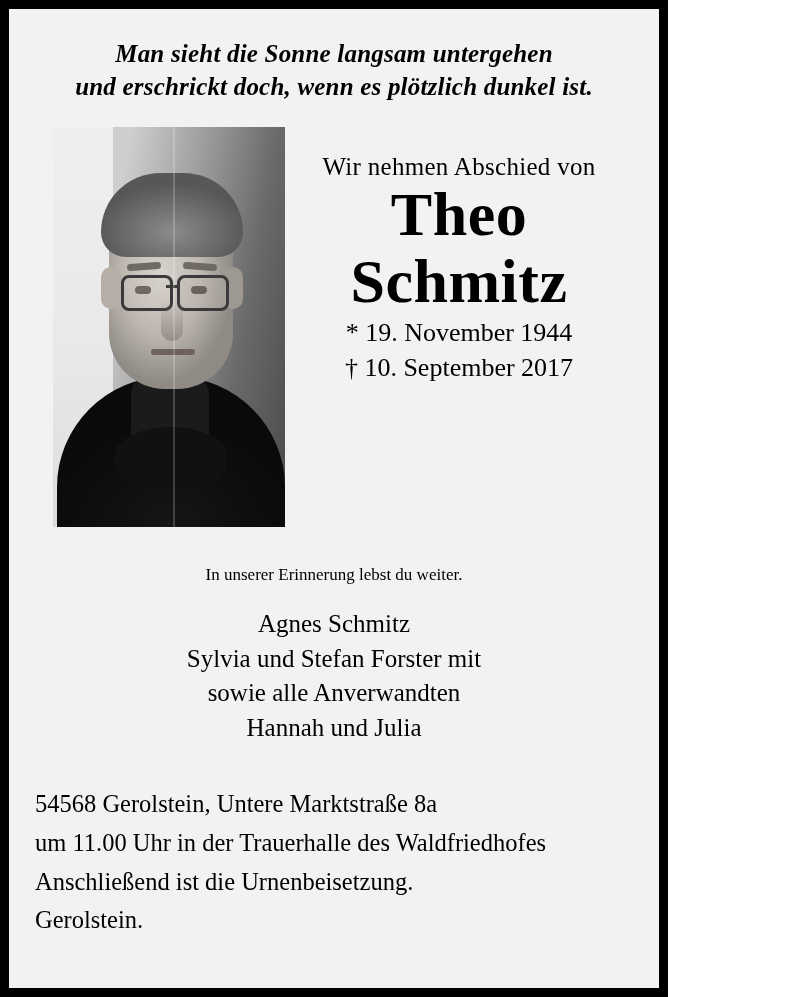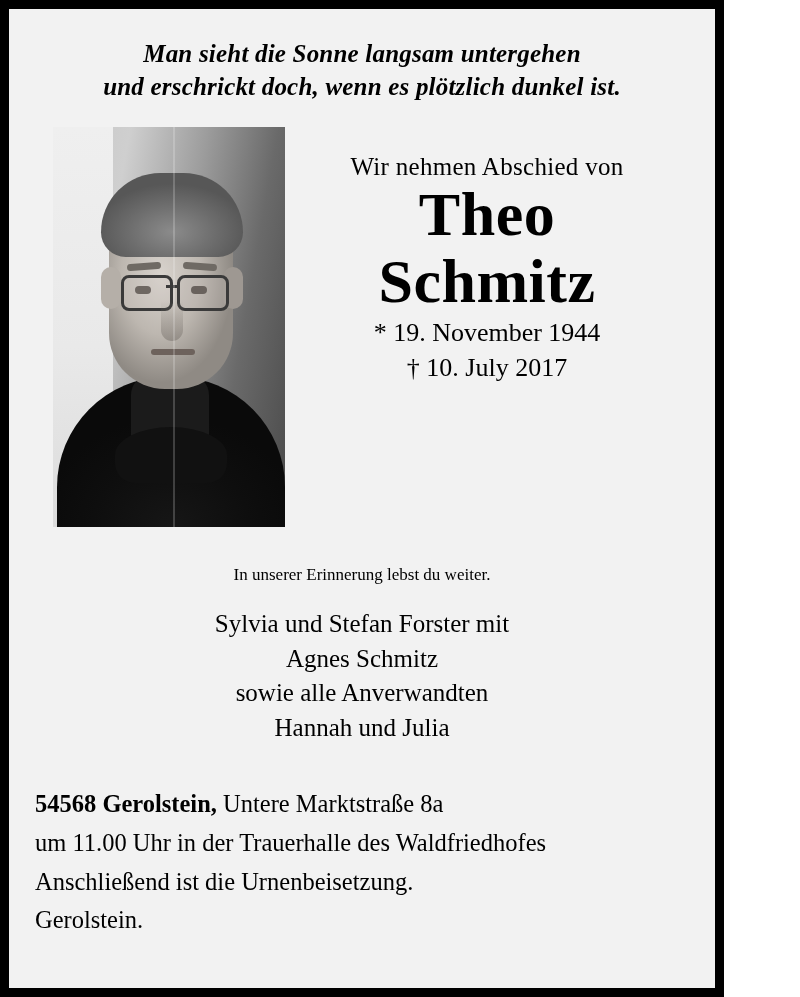--- a/index.html
+++ b/index.html
@@ -10,21 +10,21 @@
   body {
     width: 800px;
     height: 997px;
     font-family: "Liberation Serif", serif;
     color: #000000;
     overflow: hidden;
   }
   .notice {
     position: relative;
     box-sizing: border-box;
-    width: 724px;
+    width: 668px;
     height: 997px;
     background: #f2f2f2;
     border: 9px solid #000000;
     padding: 14px 26px 10px 26px;
   }
   .motto {
     font-style: italic;
     font-weight: bold;
     font-size: 25px;
     line-height: 1.32;
@@ -142,21 +142,21 @@
     line-height: 1.38;
     margin-top: 22px;
   }
   .family div { display: block; }
   .details {
     margin-top: 42px;
     font-size: 24.5px;
     line-height: 1.42;
     text-align: left;
   }
-  .details .addr b { font-weight: bold; }
+  .details .addr b { font-weight: normal; }
   .details p { margin: 0 0 4px 0; }
 </style>
 </head>
 <body>
 
 <div class="notice">
 
   <div class="motto">
     <span>Man sieht die Sonne langsam untergehen</span>
     <span class="l2">und erschrickt doch, wenn es plötzlich dunkel ist.</span>
@@ -189,31 +189,31 @@
     </div>
 
     <div class="right-col">
       <div class="farewell">Wir nehmen Abschied von</div>
       <div class="name">
         <span>Theo</span>
         <span class="surname">Schmitz</span>
       </div>
       <div class="dates">
         <span>* 19. November 1944</span>
-        <span class="d2">† 10. July 2017</span>
+        <span class="d2">† 10. September 2017</span>
       </div>
     </div>
 
   </div>
 
   <div class="memory">In unserer Erinnerung lebst du weiter.</div>
 
   <div class="family">
+    <div>Agnes Schmitz</div>
     <div>Sylvia und Stefan Forster mit</div>
-    <div>Agnes Schmitz</div>
     <div>sowie alle Anverwandten</div>
     <div>Hannah und Julia</div>
   </div>
 
   <div class="details">
     <p class="addr"><b>54568 Gerolstein,</b><span> Untere Marktstraße 8a</span></p>
     <p>um 11.00 Uhr in der Trauerhalle des Waldfriedhofes</p>
     <p>Anschließend ist die Urnenbeisetzung.</p>
     <p>Gerolstein.</p>
   </div>

